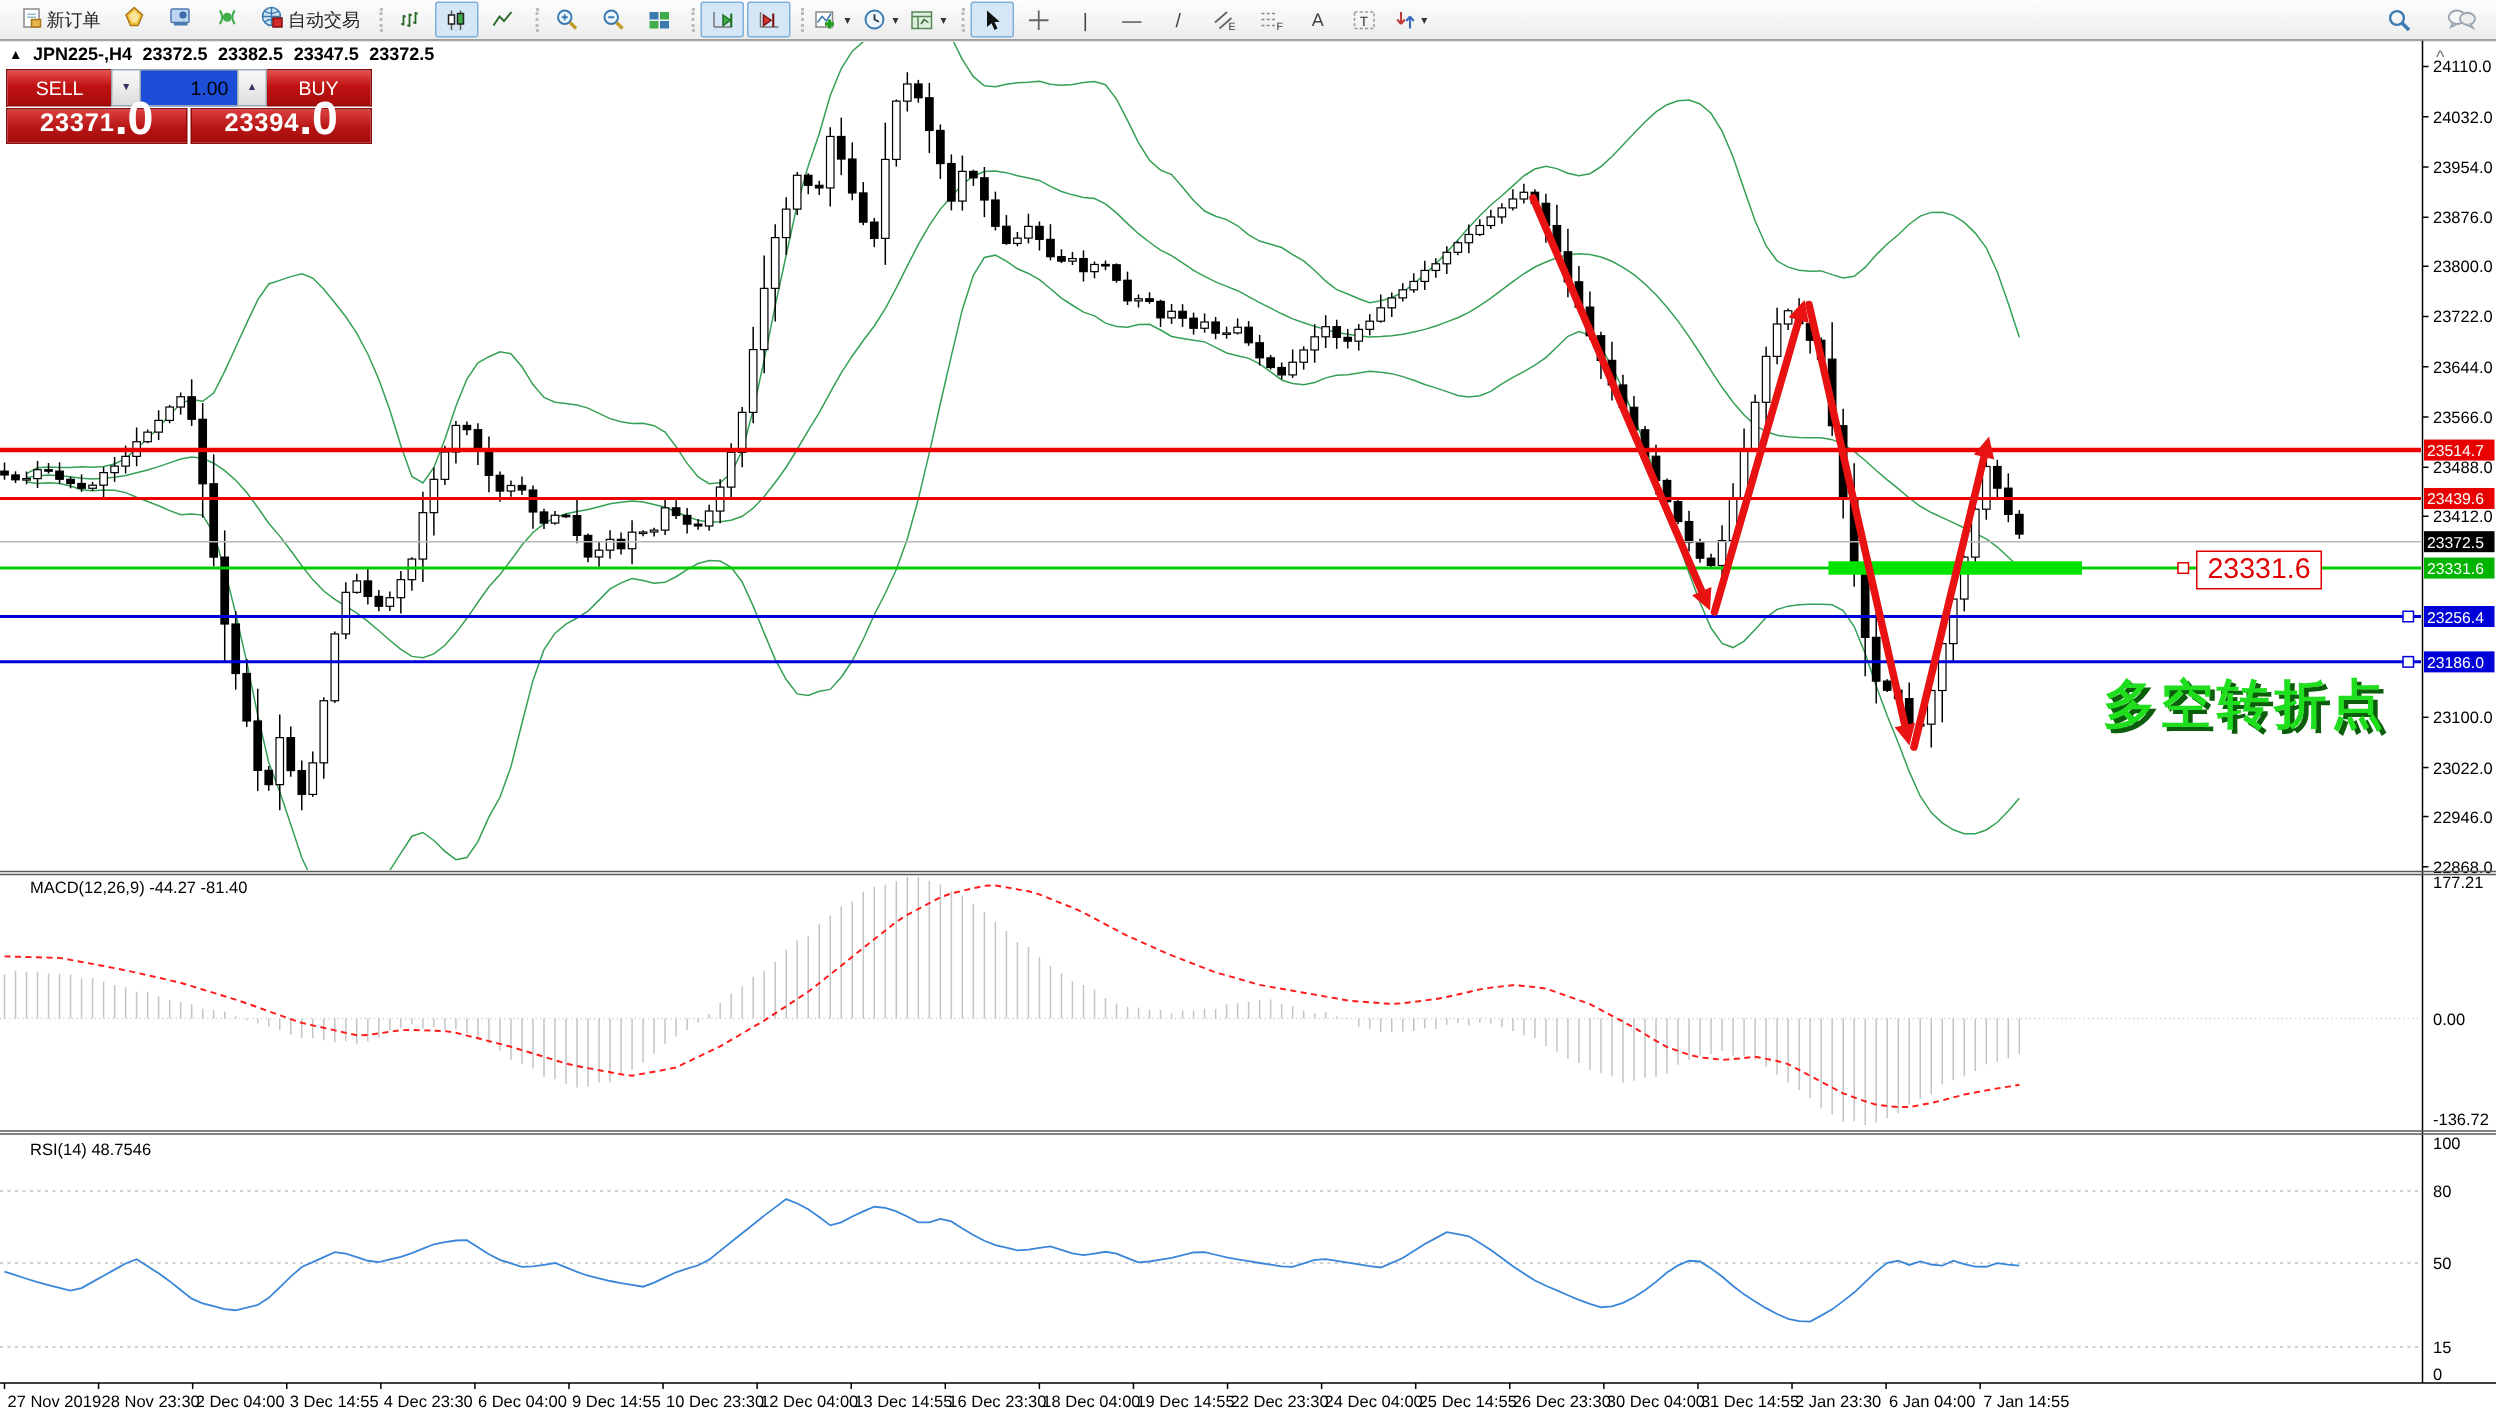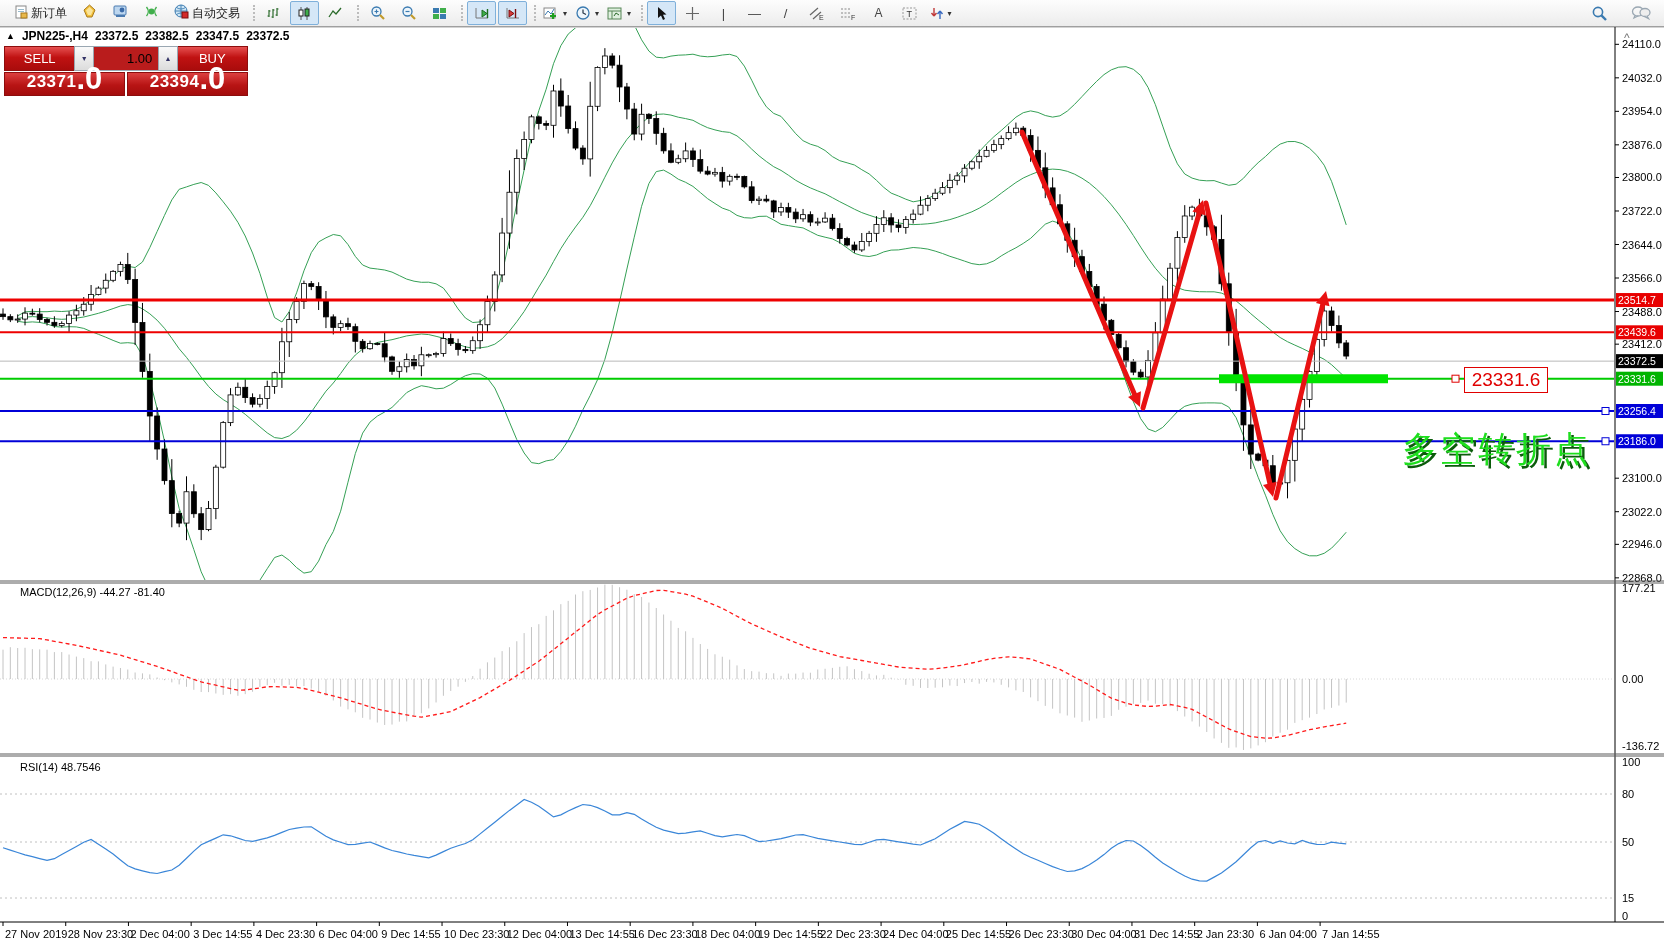--- a/index.html
+++ b/index.html
@@ -33,34 +33,34 @@
   .ind-label{position:absolute;left:20px;z-index:4;font-size:11px;color:#000;}
   
   .trade-panel{position:absolute;left:4px;top:20px;width:244px;z-index:4;border-radius:18px;}
   .tp-row1{display:flex;height:25px;}
   .tp-btn{background:linear-gradient(#e65050,#c01212 45%,#a90c0c);color:#fff;font-size:13px;
           display:flex;align-items:center;justify-content:center;border:1px solid #8d0d0d;}
   .tp-sell{width:76px;border-right:none;}
   .tp-buy{width:76px;border-left:none;}
   .spin{width:19px;background:linear-gradient(#fafafa,#dcdcdc);border:1px solid #9aa7b2;
         display:flex;align-items:center;justify-content:center;font-size:7px;color:#336;}
-  .vol-field{width:64px;background:#b91c1c;border-top:1px solid #9aa7b2;border-bottom:1px solid #9aa7b2;
+  .vol-field{width:64px;background:#1d4ed8;border-top:1px solid #9aa7b2;border-bottom:1px solid #9aa7b2;
              display:flex;align-items:center;justify-content:flex-end;padding-right:6px;
              font-size:13px;color:#000;}
   .tp-row2{display:flex;gap:2px;margin-top:1px;height:24px;}
   .price-box{flex:1;background:linear-gradient(#dc4040,#b81414 55%,#a30d0d);color:#fff;
              border:1px solid #8d0d0d;display:flex;align-items:flex-end;justify-content:center;
              padding-bottom:3px;}
   .p-small{font-size:17px;font-weight:700;letter-spacing:0.5px;}
   .p-big{font-size:31px;font-weight:700;line-height:0.85;}
   
   .float-price-label{position:absolute;left:1464px;top:341px;width:82px;height:24px;z-index:3;
                      border:1px solid #e00000;color:#e00000;background:#fff;font-size:19px;
                      display:flex;align-items:center;justify-content:center;}
-  .turning-point{position:absolute;left:1402px;top:400px;z-index:3;font-size:35px;font-weight:400;
+  .turning-point{position:absolute;left:1402px;top:420px;z-index:3;font-size:35px;font-weight:700;
                  color:#1ede1e;letter-spacing:3px;text-shadow:3px 3px 0 #0b5c0b;white-space:nowrap;}
 </style>
 </head>
 <body>
 
 <div class="toolbar">
   <div class="tgroup nosep">
     <div class="tbtn txt">
       <span>
         <svg width="14" height="14">

